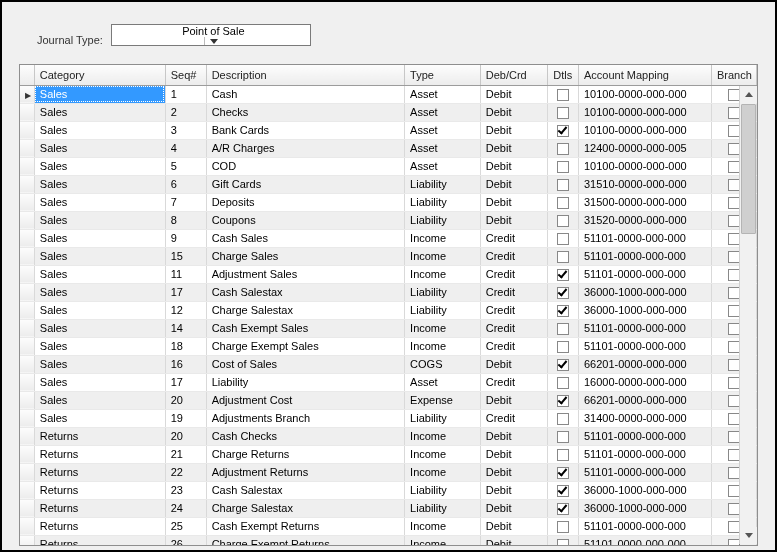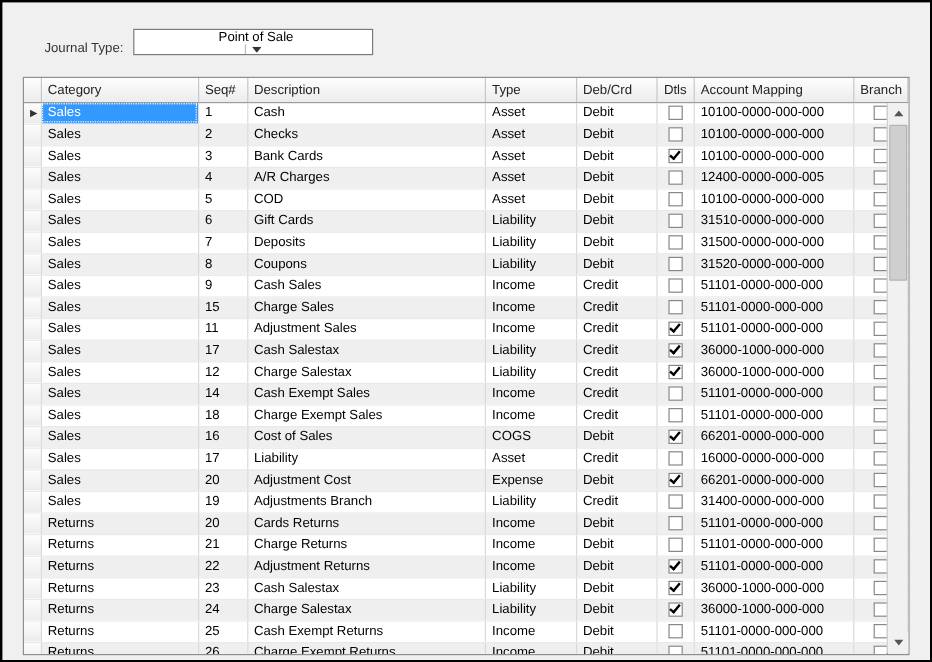--- a/index.html
+++ b/index.html
@@ -394,21 +394,21 @@
             <td>Liability</td>
             <td>Credit</td>
             <td class="center"><span class="chk"></span></td>
             <td>31400-0000-000-000</td>
             <td class="center"><span class="chk"></span></td>
           </tr>
           <tr class="odd">
             <td class="rowhdr"></td>
             <td>Returns</td>
             <td>20</td>
-            <td>Cards Returns</td>
+            <td>Cash Checks</td>
             <td>Income</td>
             <td>Debit</td>
             <td class="center"><span class="chk"></span></td>
             <td>51101-0000-000-000</td>
             <td class="center"><span class="chk"></span></td>
           </tr>
           <tr class="even">
             <td class="rowhdr"></td>
             <td>Returns</td>
             <td>21</td>

